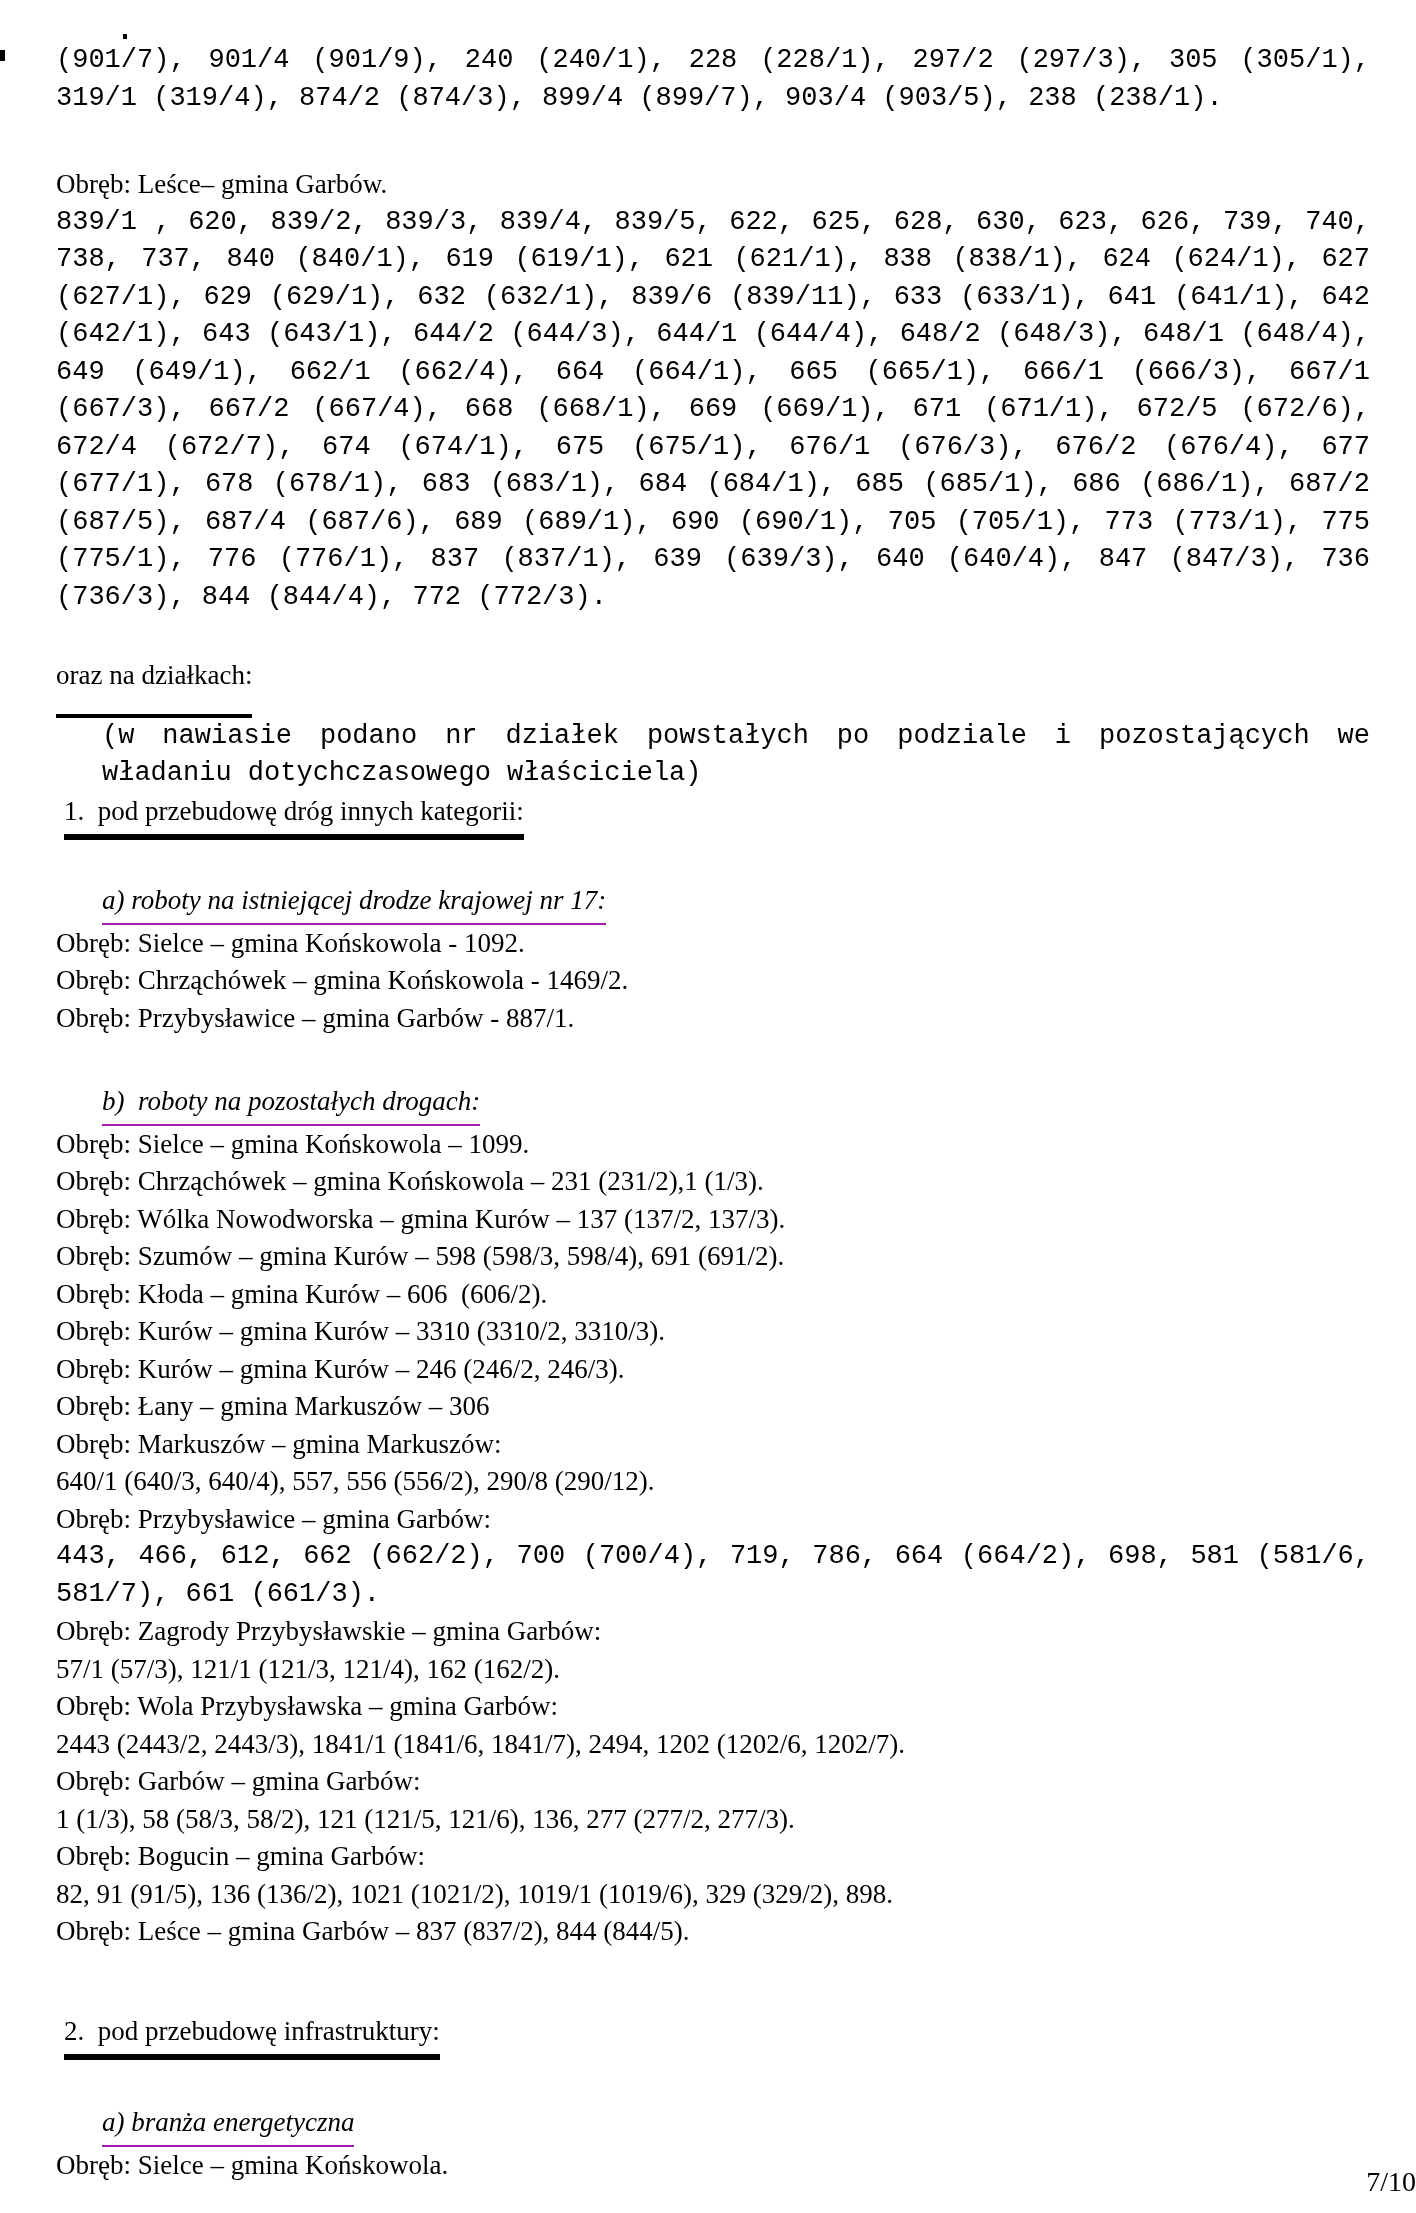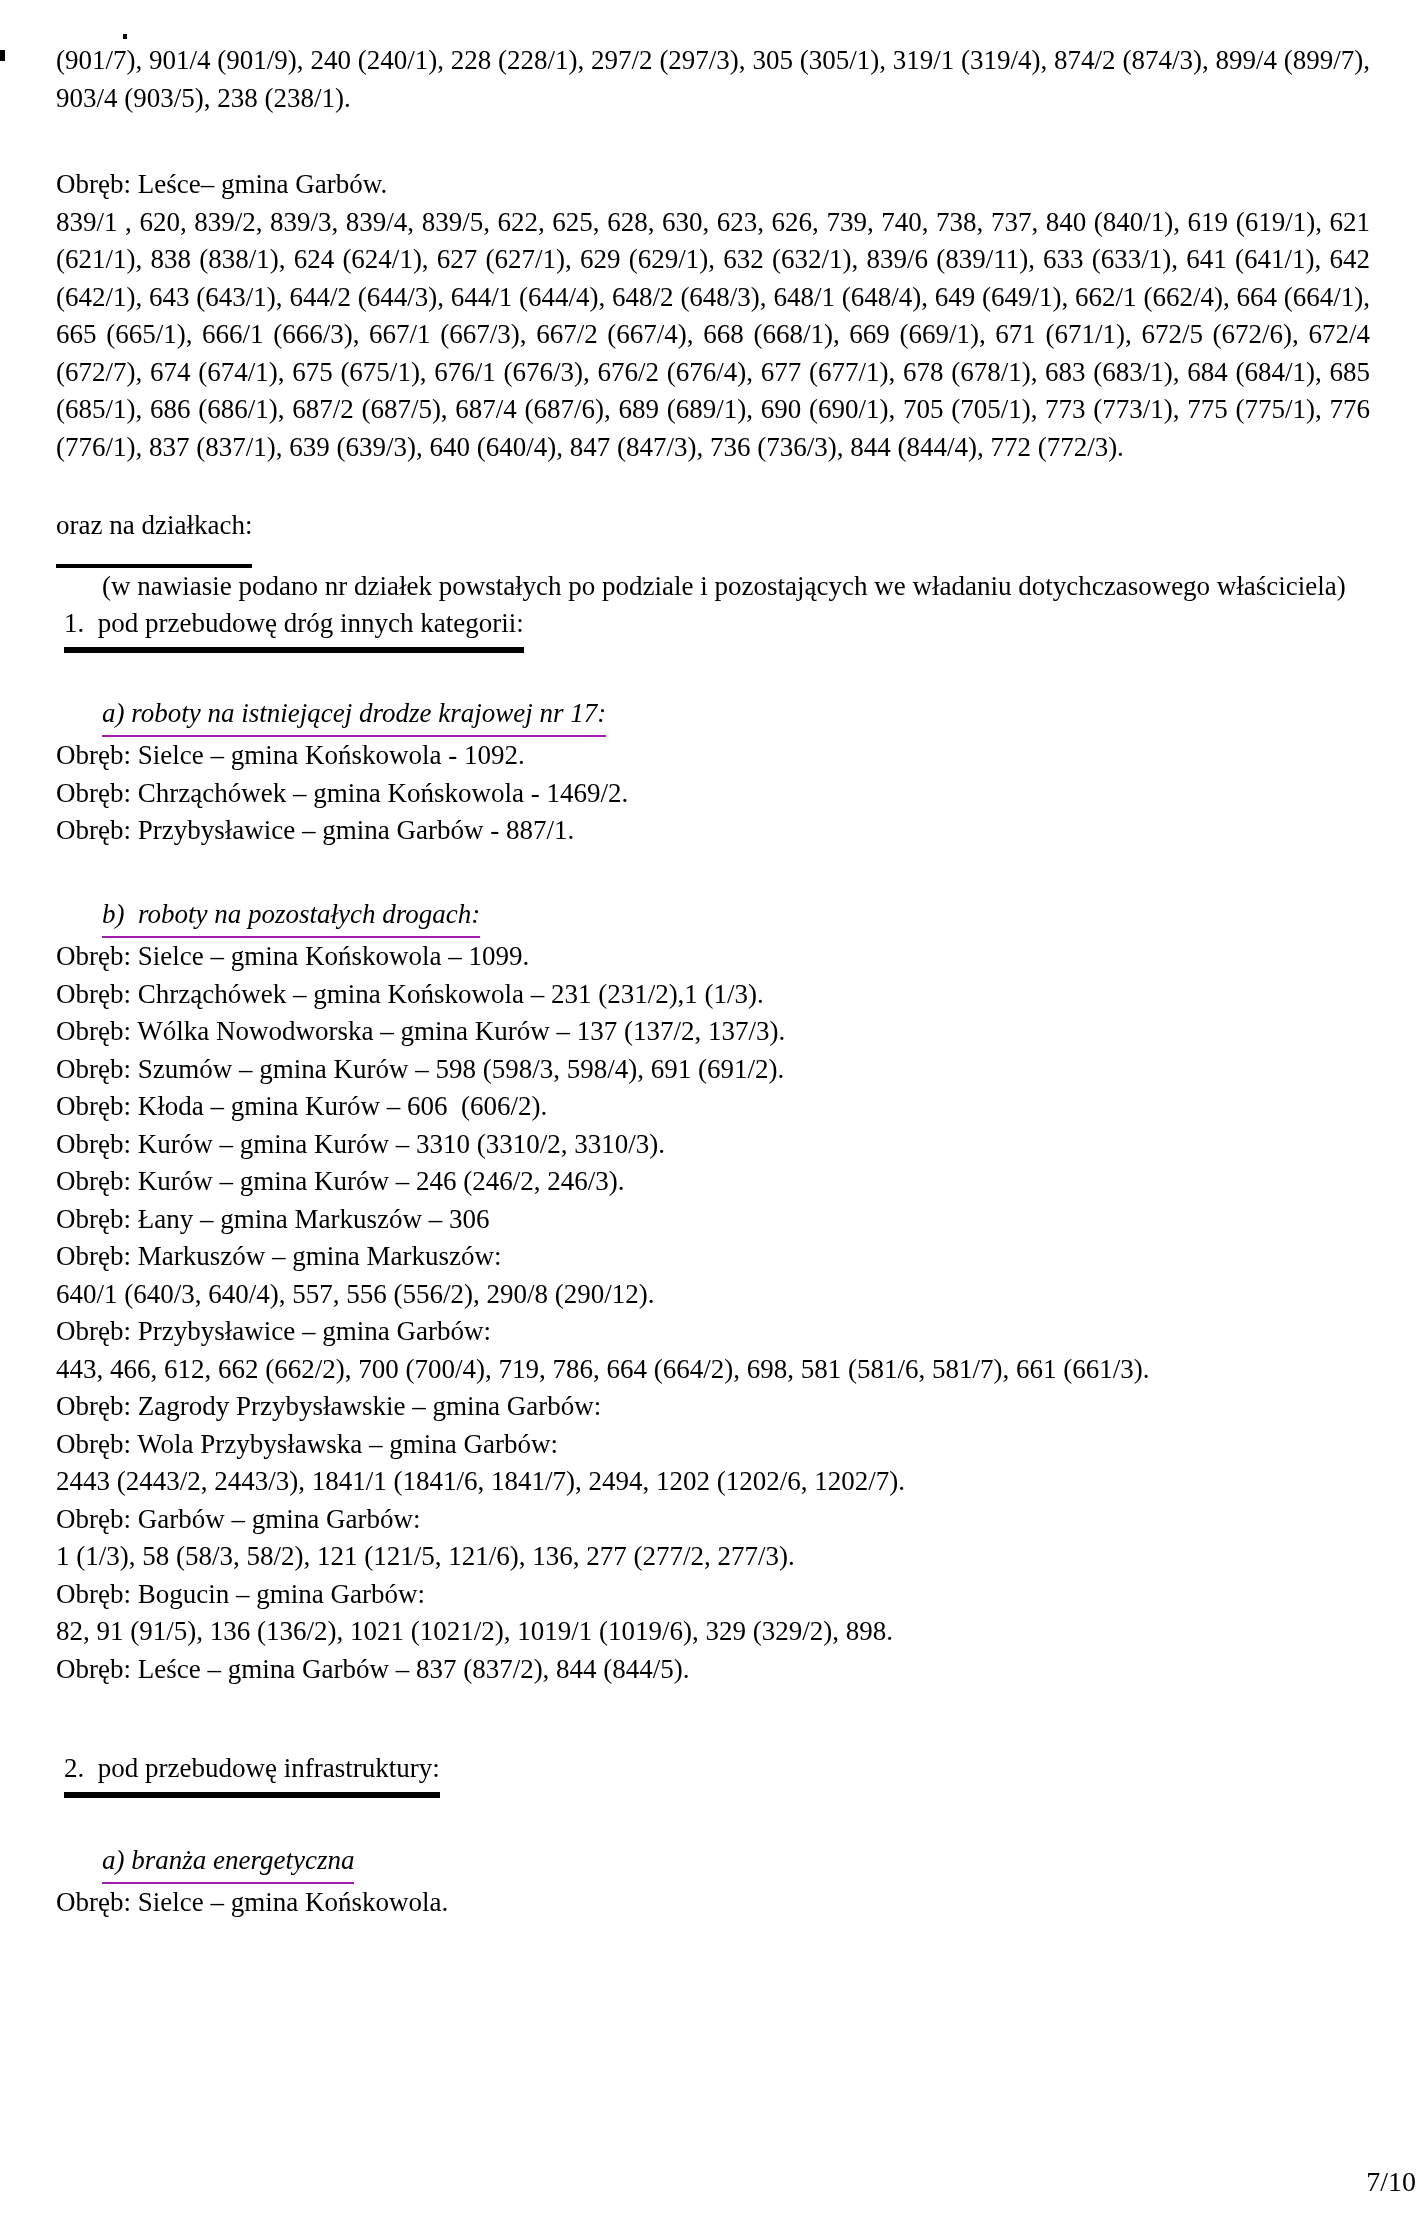--- a/index.html
+++ b/index.html
@@ -8,21 +8,21 @@
     background: #ffffff; color: #000000;
     font-family: "Liberation Serif", "DejaVu Serif", serif;
     position: relative; overflow: hidden;
   }
   .page {
     position: absolute; inset: 0;
     padding: 42px 46px 0 56px;
     box-sizing: border-box;
   }
   .txt { font-size: 27px; line-height: 37.5px; margin: 0; }
-  .just { text-align: justify; }
+  .just { text-align: justify; font-family: Liberation Mono, monospace; }
   .b { font-weight: normal; }
   .it { font-style: italic; }
   .val { white-space: pre-wrap; }
   .pre { white-space: pre-wrap; }
 
   .lesce-heading { margin-top: 49px; }
   .oraz-heading  { margin-top: 41px; }
   .oraz-heading .u { border-bottom: 4px solid #000; padding-bottom: 19px; display: inline-block; }
   .note { padding-left: 46px; }
 
@@ -80,20 +80,21 @@
   <p class="txt"><span class="b">Obręb: Kurów – gmina Kurów</span><span class="val"> – 246 (246/2, 246/3).</span></p>
   <p class="txt"><span class="b">Obręb: Łany – gmina Markuszów</span><span class="val"> – 306</span></p>
 
   <p class="txt"><span class="b">Obręb: Markuszów – gmina Markuszów:</span></p>
   <p class="txt">640/1 (640/3, 640/4), 557, 556 (556/2), 290/8 (290/12).</p>
 
   <p class="txt"><span class="b">Obręb: Przybysławice – gmina Garbów:</span></p>
   <p class="txt just">443, 466, 612, 662 (662/2), 700 (700/4), 719, 786, 664 (664/2), 698, 581 (581/6, 581/7), 661 (661/3).</p>
 
   <p class="txt"><span class="b">Obręb: Zagrody Przybysławskie – gmina Garbów:</span></p>
+  <p class="txt">57/1 (57/3), 121/1 (121/3, 121/4), 162 (162/2).</p>
 
   <p class="txt"><span class="b">Obręb: Wola Przybysławska – gmina Garbów:</span></p>
   <p class="txt">2443 (2443/2, 2443/3), 1841/1 (1841/6, 1841/7), 2494, 1202 (1202/6, 1202/7).</p>
 
   <p class="txt"><span class="b">Obręb: Garbów – gmina Garbów:</span></p>
   <p class="txt">1 (1/3), 58 (58/3, 58/2), 121 (121/5, 121/6), 136, 277 (277/2, 277/3).</p>
 
   <p class="txt"><span class="b">Obręb: Bogucin – gmina Garbów:</span></p>
   <p class="txt">82, 91 (91/5), 136 (136/2), 1021 (1021/2), 1019/1 (1019/6), 329 (329/2), 898.</p>
 

